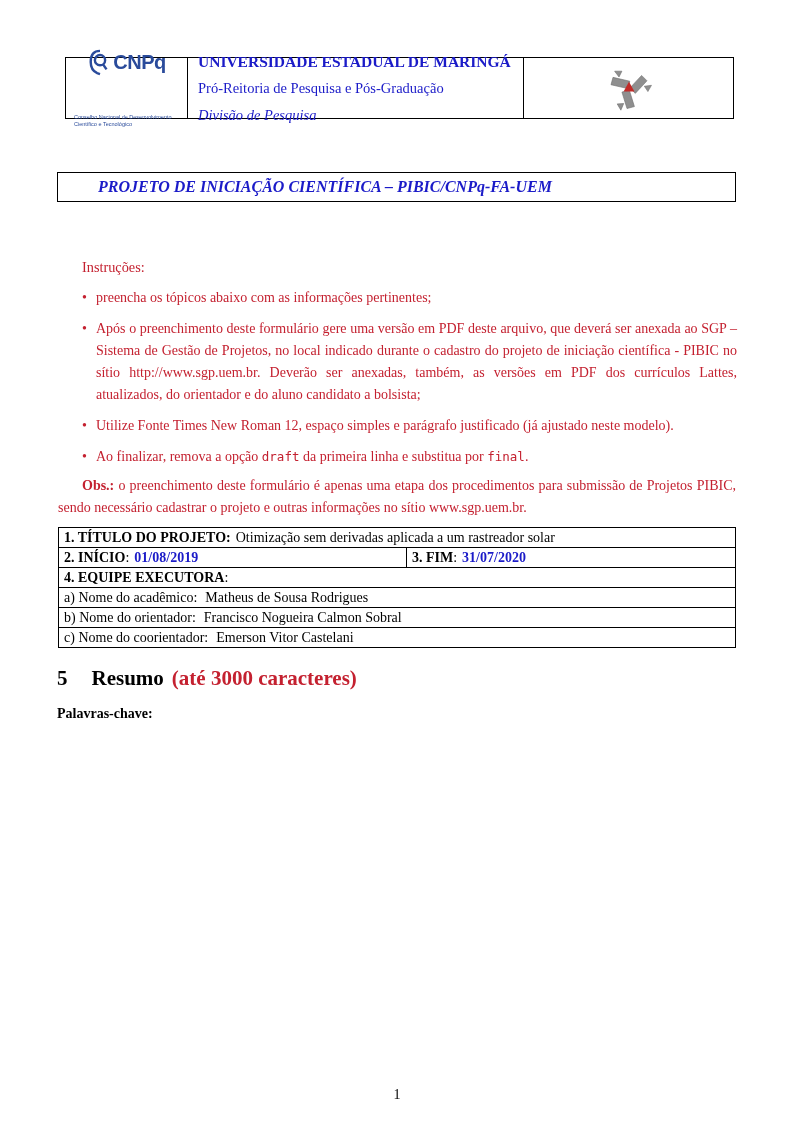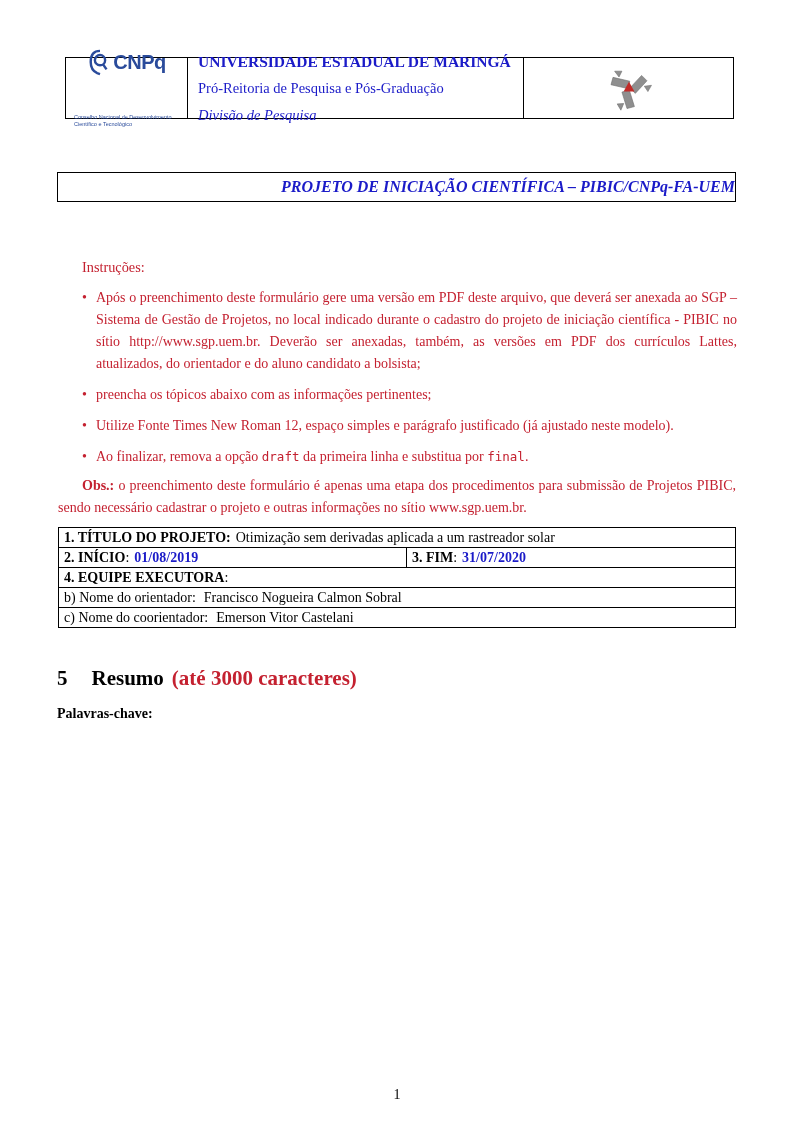--- a/index.html
+++ b/index.html
@@ -45,21 +45,21 @@
     font-family:"Liberation Sans",sans-serif; font-size:5.5px; line-height:6.5px;
     color:var(--fa-caption,#a03c28); font-weight:bold;
   }
   .uni-1 { color:var(--accent-blue,#1b1bc8); font-weight:bold; font-size:15.5px; line-height:19px; }
   .uni-2 { color:var(--accent-blue,#1b1bc8); font-size:14.5px; line-height:19px; }
   .uni-3 { color:var(--accent-blue,#1b1bc8); font-size:14.5px; font-style:italic; line-height:19px; }
 
   
   .title-banner {
     position:absolute; top:172px; left:57px; width:679px; height:30px;
-    border:1.5px solid #000; text-align:right; line-height:27px;
+    border:1.5px solid #000; text-align:left; line-height:27px;
     font-size:16px; font-weight:bold; font-style:italic; color:var(--accent-blue,#1b1bc8);padding-left:40px;
   }
 
   
   .instructions {
     position:absolute; top:256px; left:82px; width:655px;
     color:var(--accent-red,#c42130); font-size:14px; line-height:22px;
   }
   .instr-heading { font-size:14.3px; }
   .instr-list { list-style:none; margin-top:9px; }
@@ -156,24 +156,24 @@
     </svg>
   </div>
 </div>
 
 <div class="title-banner">PROJETO DE INICIAÇÃO CIENTÍFICA – PIBIC/CNPq-FA-UEM</div>
 
 <div class="instructions">
   <div class="instr-heading">Instruções:</div>
   <ul class="instr-list">
     <li>
+      <span>preencha os tópicos abaixo com as informações pertinentes;</span>
+    </li>
+    <li>
       <span>Após o preenchimento deste formulário gere uma versão em PDF deste arquivo, que deverá ser anexada ao SGP – Sistema de Gestão de Projetos, no local indicado durante o cadastro do projeto de iniciação científica - PIBIC no sítio http://www.sgp.uem.br. Deverão ser anexadas, também, as versões em PDF dos currículos Lattes, atualizados, do orientador e do aluno candidato a bolsista;</span>
-    </li>
-    <li>
-      <span>preencha os tópicos abaixo com as informações pertinentes;</span>
     </li>
     <li>
       <span>Utilize Fonte Times New Roman 12, espaço simples e parágrafo justificado (já ajustado neste modelo).</span>
     </li>
     <li>
       <span>Ao finalizar, remova a opção </span><code class="tt">draft</code><span> da primeira linha e substitua por </span><code class="tt">final</code><span>.</span>
     </li>
   </ul>
 </div>
 
@@ -197,20 +197,25 @@
       <span class="b">3. FIM</span><span>:</span><span class="date">31/07/2020</span>
     </td>
   </tr>
   <tr>
     <td colspan="2">
       <span class="b">4. EQUIPE EXECUTORA</span><span>:</span>
     </td>
   </tr>
   <tr>
     <td colspan="2">
+      <span>a) Nome do acadêmico:</span><span class="v2">Matheus de Sousa Rodrigues</span>
+    </td>
+  </tr>
+  <tr>
+    <td colspan="2">
       <span>b) Nome do orientador:</span><span class="v2">Francisco Nogueira Calmon Sobral</span>
     </td>
   </tr>
   <tr>
     <td colspan="2">
       <span>c) Nome do coorientador:</span><span class="v2">Emerson Vitor Castelani</span>
     </td>
   </tr>
 </tbody>
   </table>

